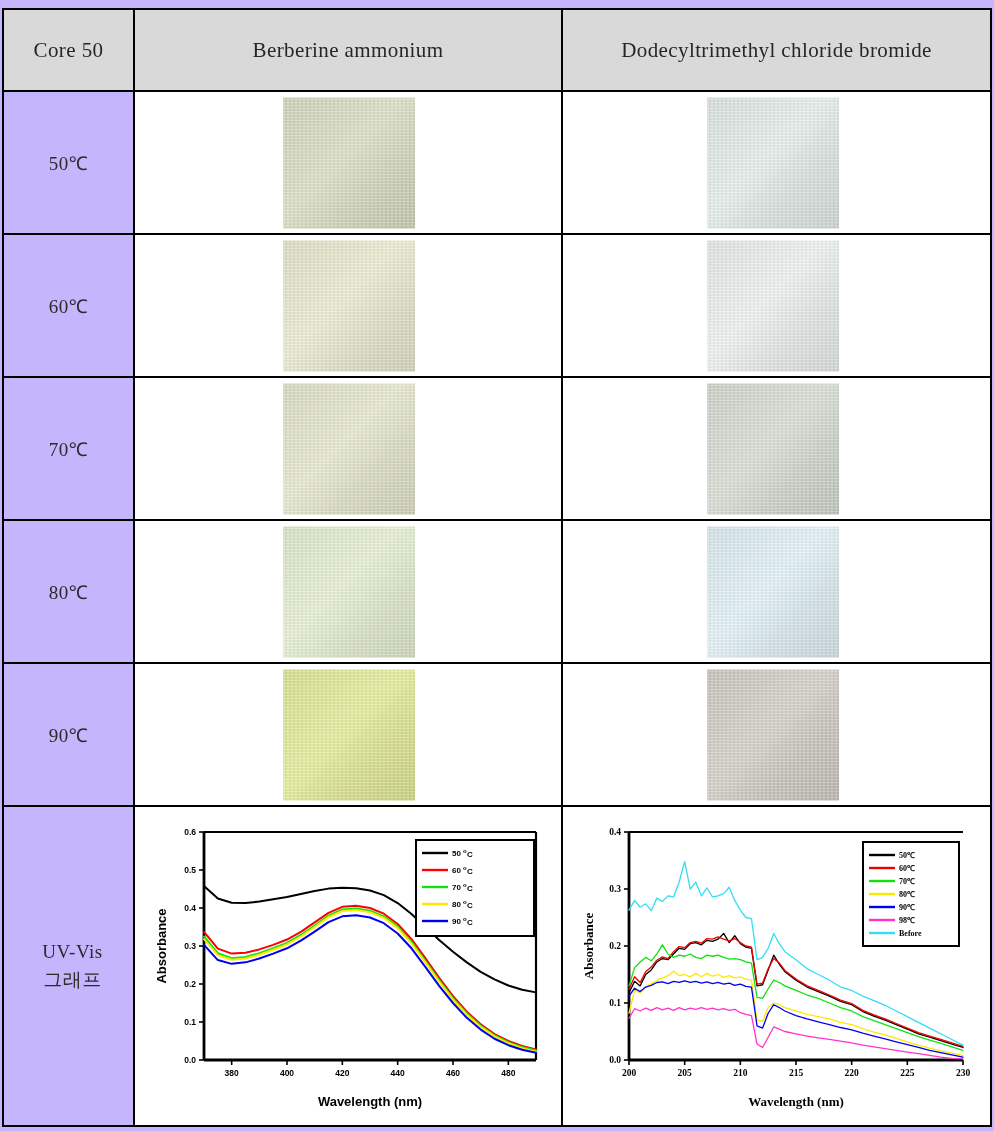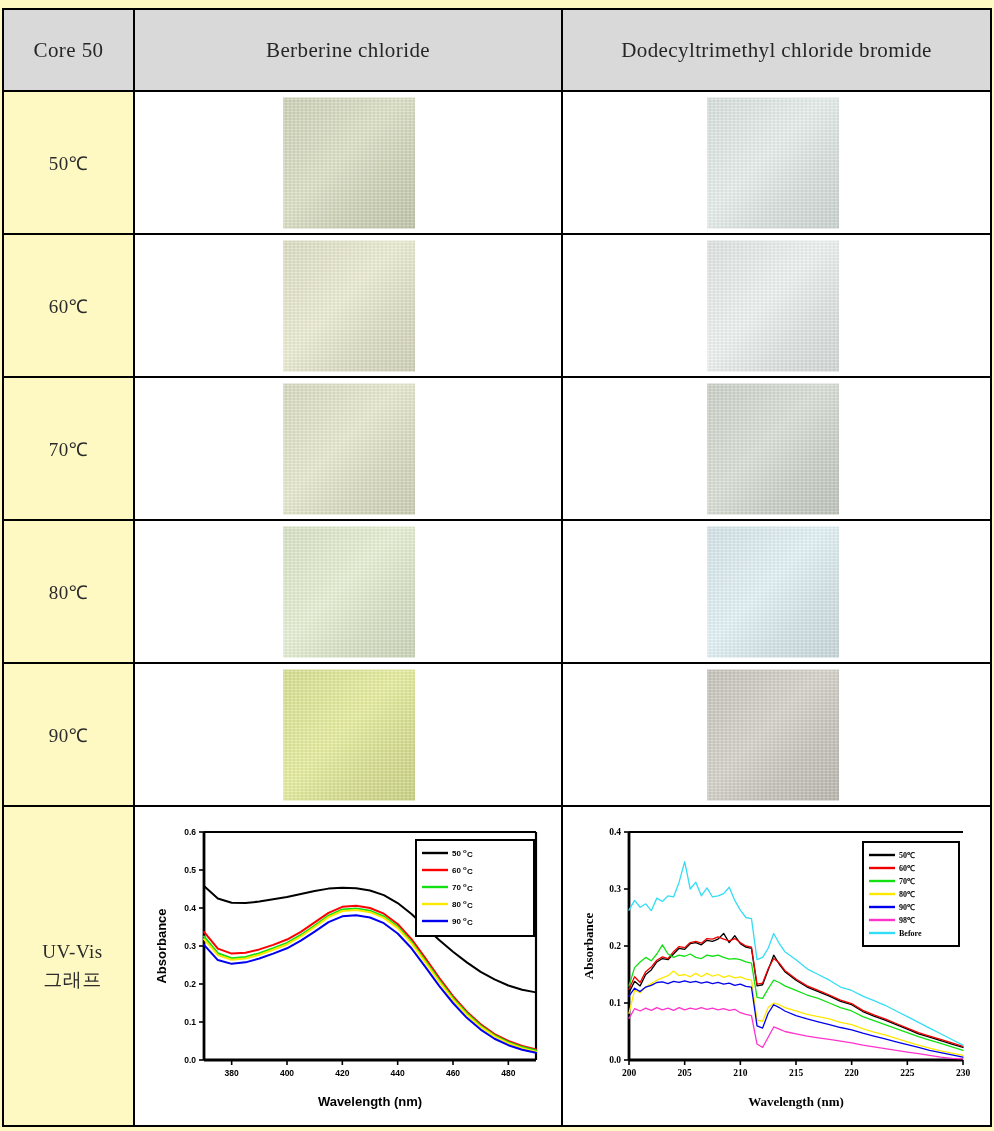--- a/index.html
+++ b/index.html
@@ -5,21 +5,21 @@
   * { box-sizing: border-box; }
   html, body {
     margin: 0; padding: 0;
     background: #ffffff;
     font-family: "Liberation Serif", serif;
   }
   #page {
     position: relative;
     width: 994px;
     height: 1131px;
-    background: #fef9c3;
+    background: #c4b5fd;
     overflow: hidden;
   }
   table.datatable {
     position: absolute;
     top: 8px;
     left: 2px;
     width: 988px;
     height: 1118px;
     border-collapse: collapse;
     table-layout: fixed;
@@ -162,21 +162,21 @@
   <table class="datatable">
     <colgroup>
       <col class="c-label">
         <col class="c-ber">
         <col class="c-dtab">
     </colgroup>
     <tbody>
 
       <tr class="header-row">
         <td class="corner-cell">Core 50</td>
-        <td>Berberine  chloride</td>
+        <td>Berberine  ammonium</td>
         <td>Dodecyltrimethyl chloride bromide</td>
       </tr>
 
       <tr class="sample-row">
         <td>
           <span class="temp-label">50℃</span>
         </td>
         <td class="swatch-cell">
           <div class="swatch-wrap ber">
             <div class="swatch" style="background: linear-gradient(135deg, rgb(204, 208, 182) 0%, rgb(219, 223, 197) 45%, rgb(204, 208, 182) 70%, rgb(191, 195, 169) 100%);"></div>

